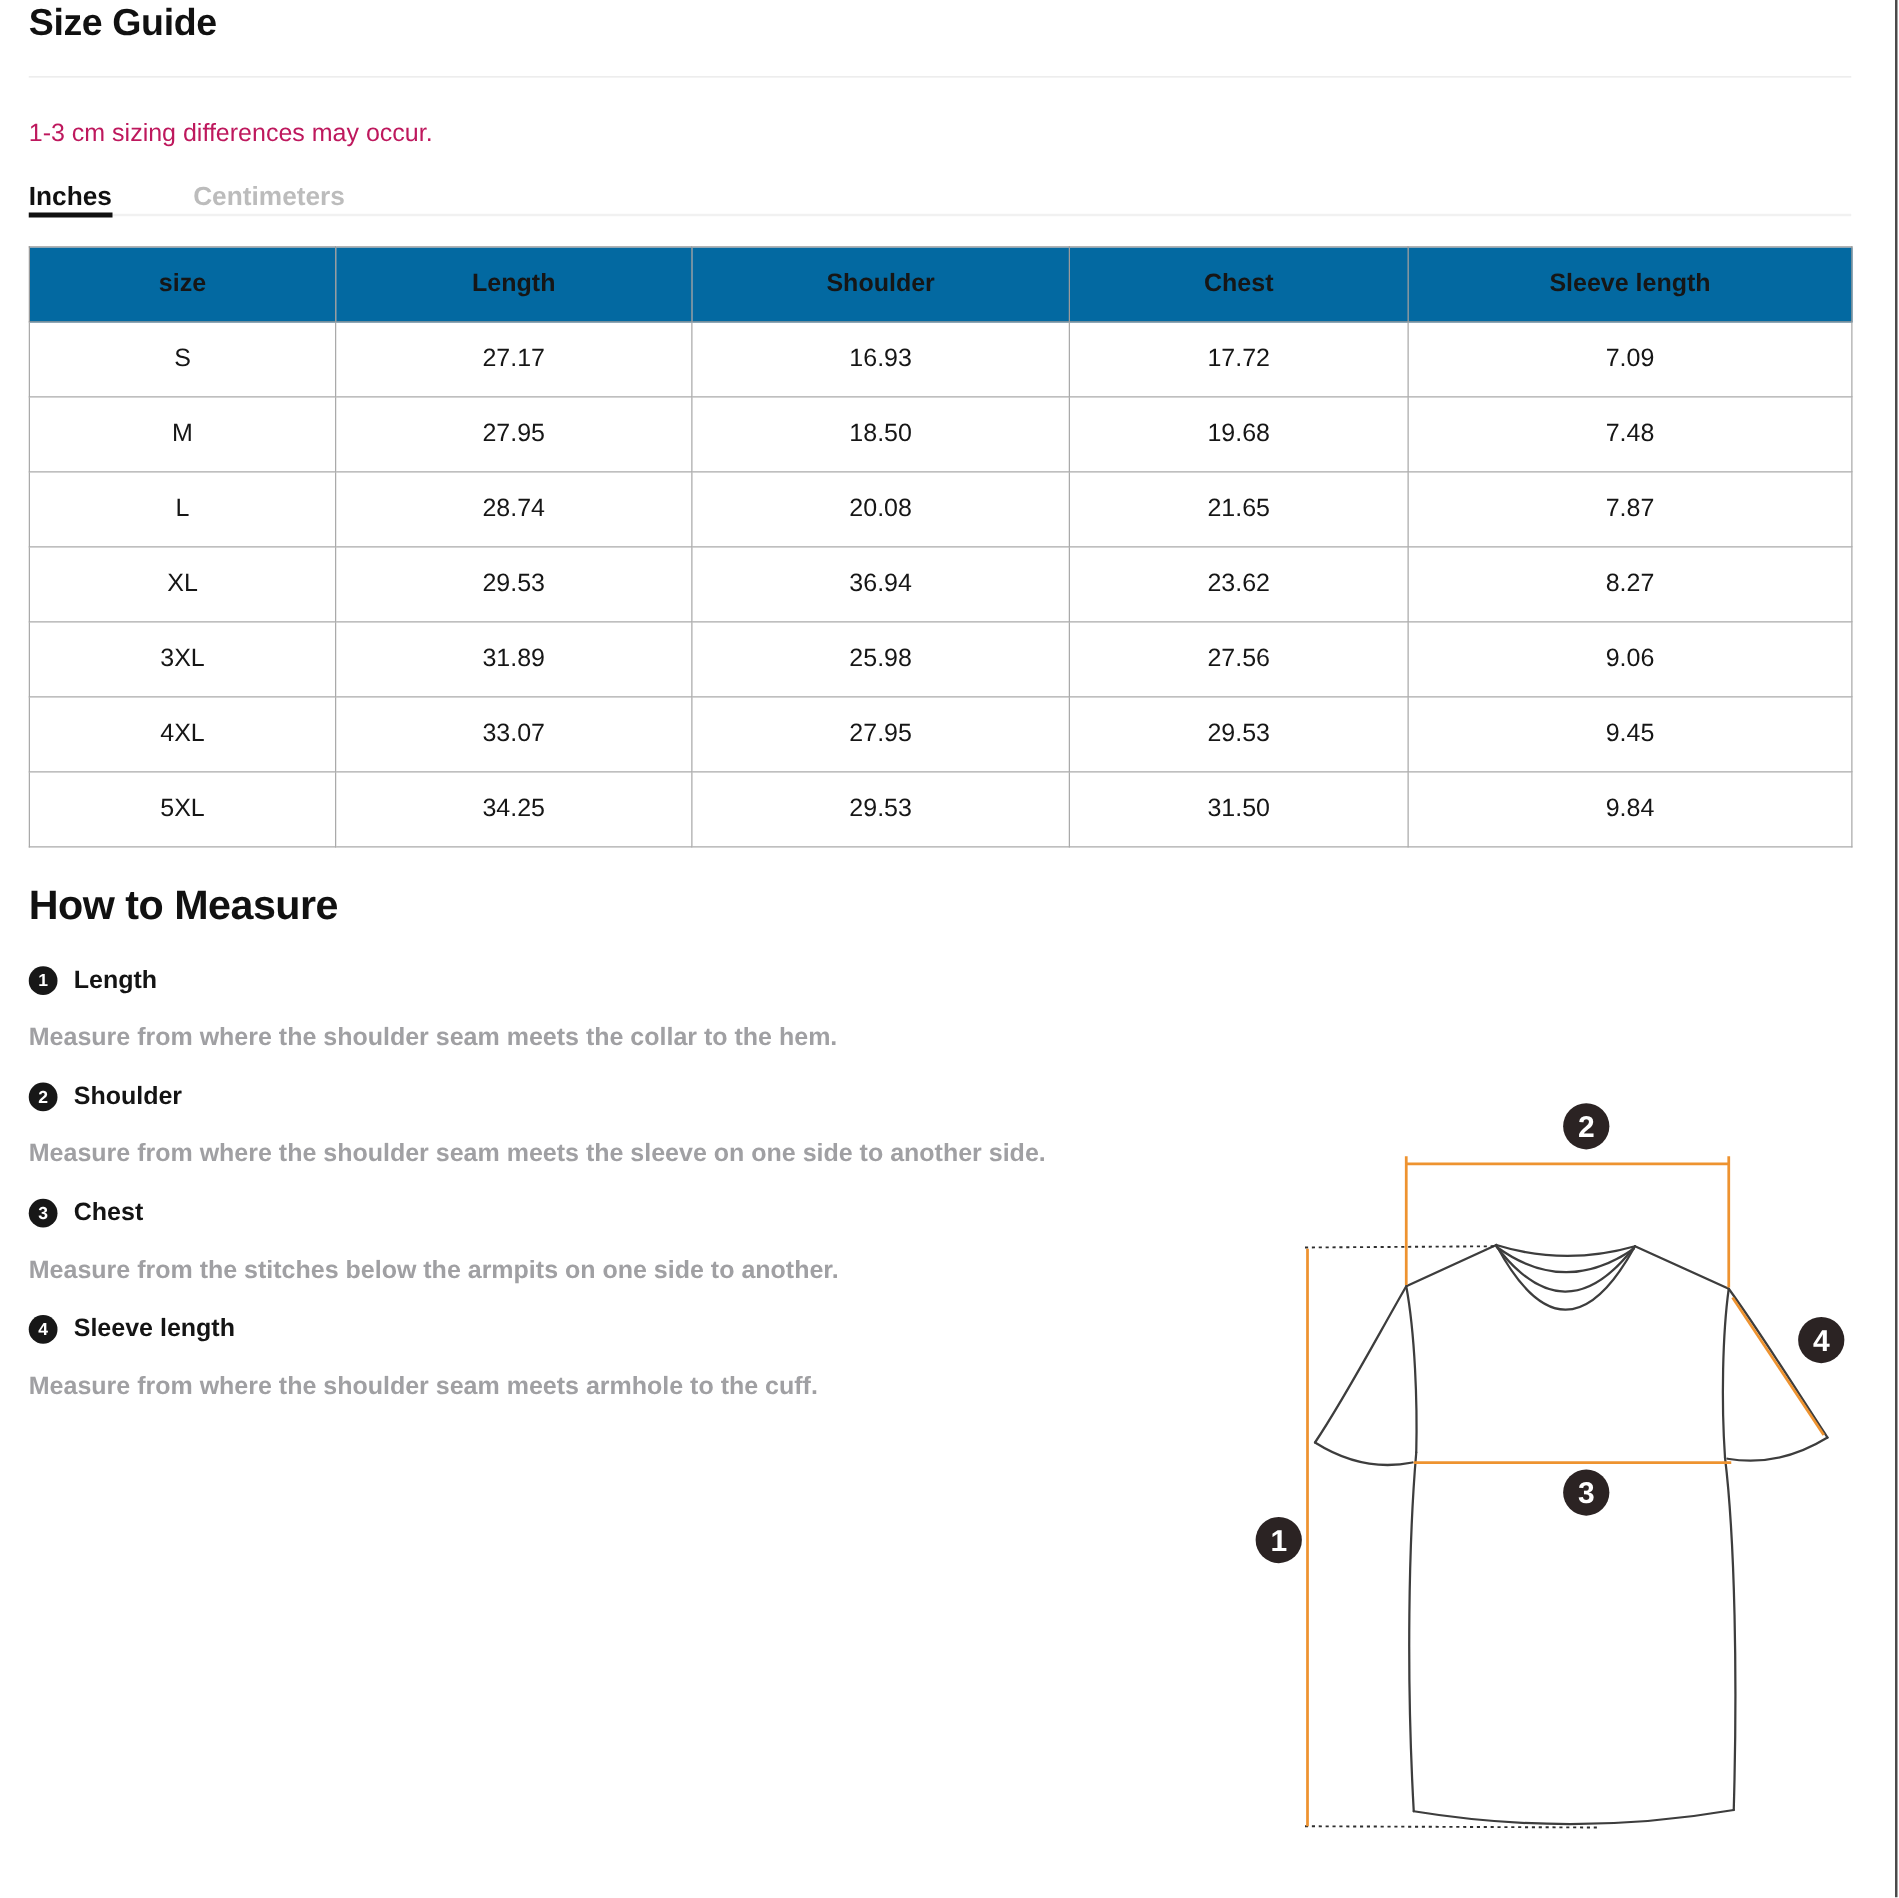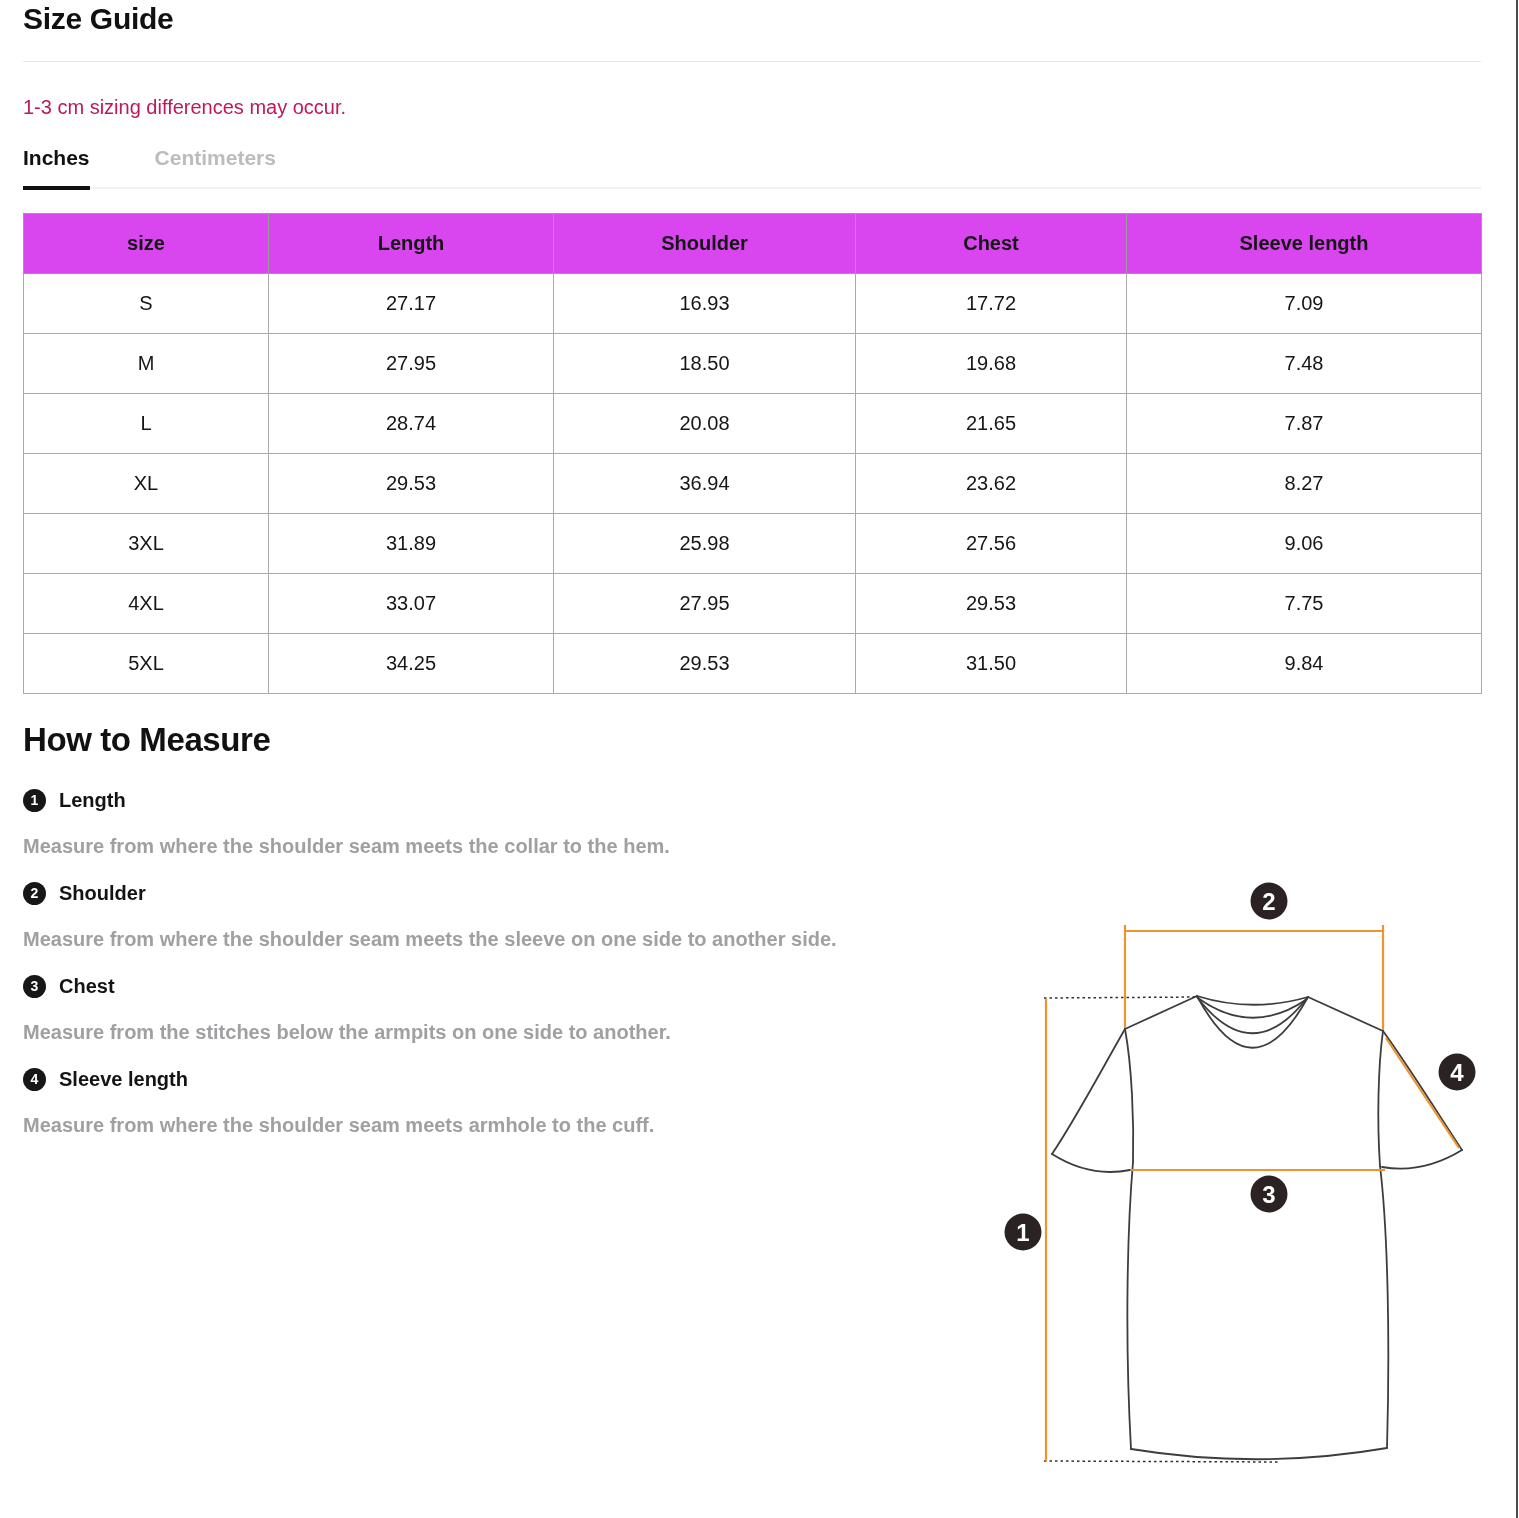--- a/index.html
+++ b/index.html
@@ -12,31 +12,31 @@
   .content { padding:2px 38px 0 23px; }
 
   .page-title {
     font-size:30px; font-weight:700; margin:0; line-height:33px; letter-spacing:-0.3px; color:#111;
   }
   .divider { height:1px; background:#e8e8e8; margin-top:26px; width:1458px; }
 
   .note { font-size:20px; margin:33px 0 0; line-height:24px; color:#be185d; }
 
   .tabs { display:flex; gap:65px; margin-top:27px; border-bottom:2px solid #f1f1f1; width:1458px; }
-  .tab { font-size:21px; font-weight:700; padding-bottom:16px; color:#bcbcbc; cursor:pointer; }
+  .tab { font-size:21px; font-weight:700; color:#bcbcbc; cursor:pointer; }
   .tab.active { color:#111; border-bottom:4px solid #111; margin-bottom:-3px; }
 
   table.size-table {
     border-collapse:collapse; margin-top:24px; width:1458px; table-layout:fixed;
   }
   .size-table th, .size-table td {
     border:1px solid #aaaaaa; text-align:center; vertical-align:middle;
     font-size:20px; height:60px; padding:0; color:#161616;
   }
-  .size-table th { background:#d946ef; font-weight:700; border-color:#9b9b9b; }
+  .size-table th { background:#0369a1; font-weight:700; border-color:#9b9b9b; }
   col.c0{width:245px} col.c1{width:285px} col.c2{width:302px} col.c3{width:271px} col.c4{width:355px}
 
   .measure-title {
     font-size:33px; font-weight:700; margin:28px 0 0; line-height:36px; letter-spacing:-0.4px; color:#111;
   }
   .measure-list { margin-top:30px; width:940px; }
   .m-item { margin-bottom:23px; }
   .m-head { display:flex; align-items:center; gap:13px; height:24px; }
   .m-badge {
     width:23px; height:23px; border-radius:50%; background:#171717; color:#fff;
@@ -116,21 +116,21 @@
           <td>31.89</td>
           <td>25.98</td>
           <td>27.56</td>
           <td>9.06</td>
         </tr>
         <tr>
           <td>4XL</td>
           <td>33.07</td>
           <td>27.95</td>
           <td>29.53</td>
-          <td>7.75</td>
+          <td>9.45</td>
         </tr>
         <tr>
           <td>5XL</td>
           <td>34.25</td>
           <td>29.53</td>
           <td>31.50</td>
           <td>9.84</td>
         </tr>
       </tbody>
   </table>

